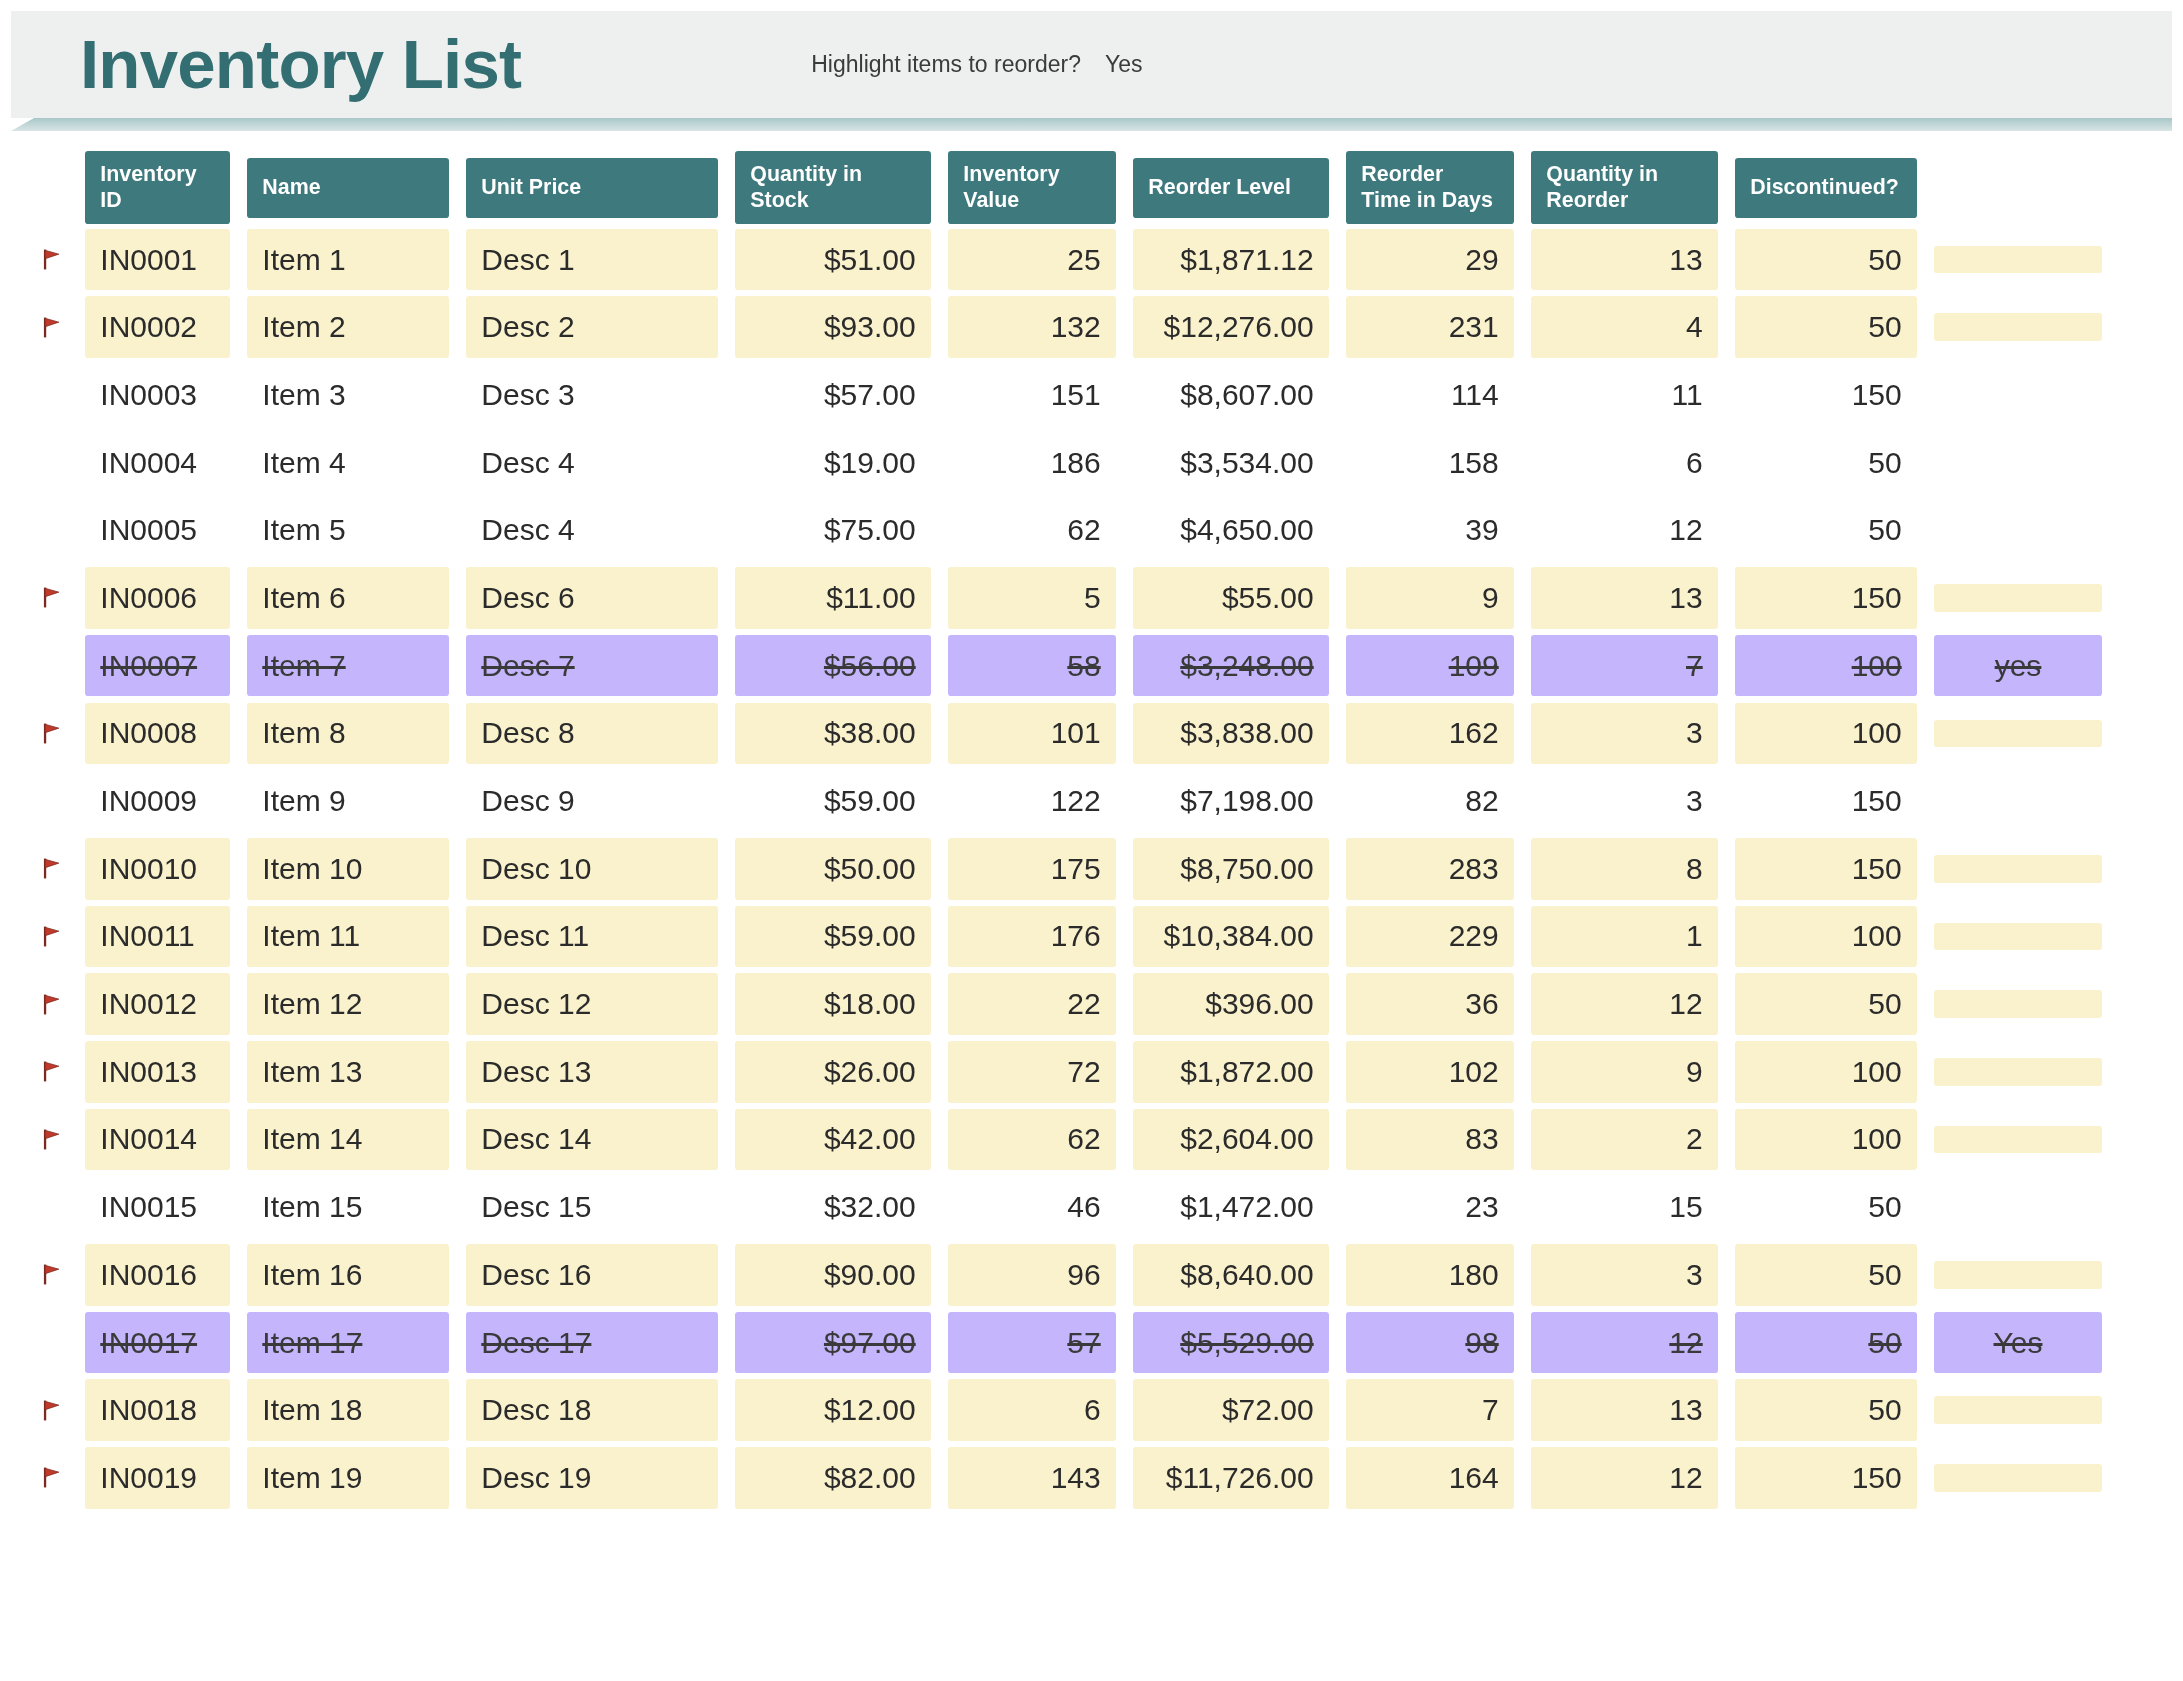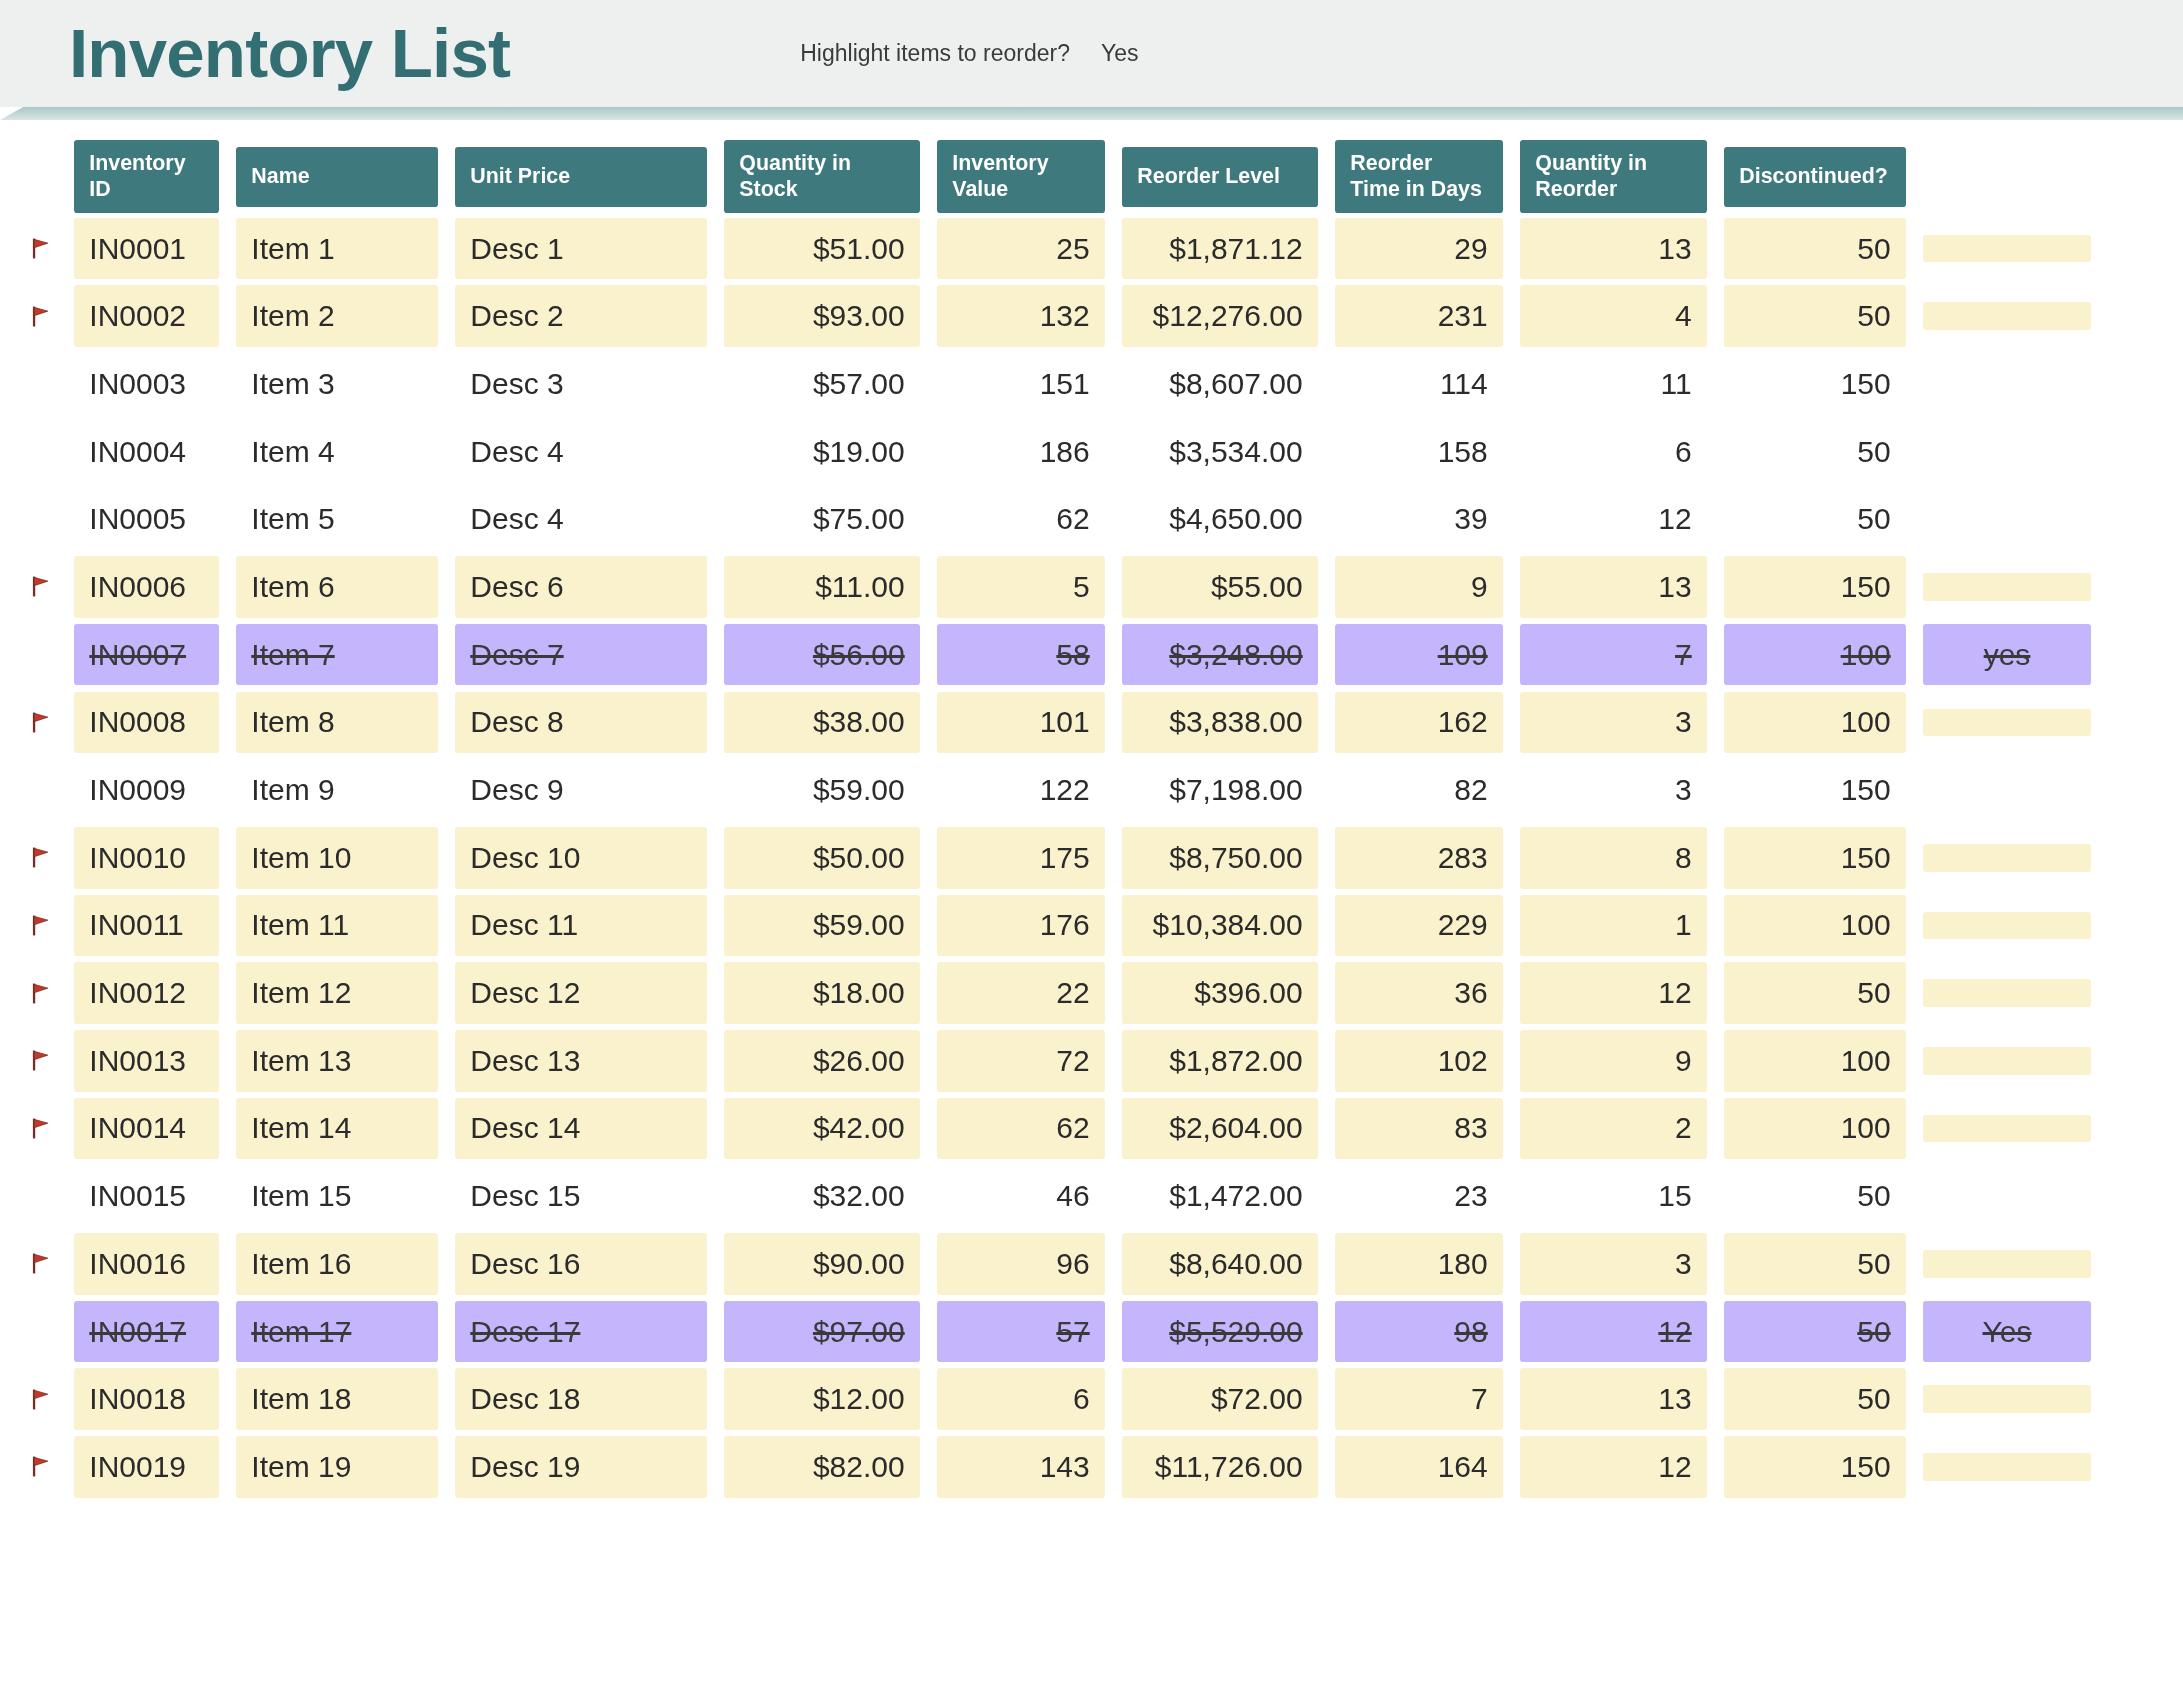--- a/index.html
+++ b/index.html
@@ -5,40 +5,40 @@
   * { box-sizing: border-box; margin: 0; padding: 0; }
   body {
     font-family: "Segoe UI", Arial, sans-serif;
     background: #ffffff;
     width: 2183px;
     height: 1682px;
     overflow: hidden;
     transform-origin: top left;
   }
   .page {
-    padding: 0;
+    padding: 11px;
   }
   .header-band {
     background: #eeefef;
     padding: 13.8px 0 13.8px 69px;
     display: flex;
     align-items: center;
     position: relative;
   }
   .title {
     color: #326e72;
     font-size: 69px;
     font-weight: 600;
     letter-spacing: -0.8px;
   }
   .highlight-group {
     margin-left: 290px;
     display: flex;
     align-items: baseline;
-    gap: 31px;
+    gap: 24px;
     color: #3b3b3b;
     font-size: 23px;
   }
   .band-divider {
     height: 13.8px;
     background: linear-gradient(to bottom, #a9c7c8 0%, #d9e5e5 100%);
     position: relative;
   }
   .band-divider::before {
     content: "";

